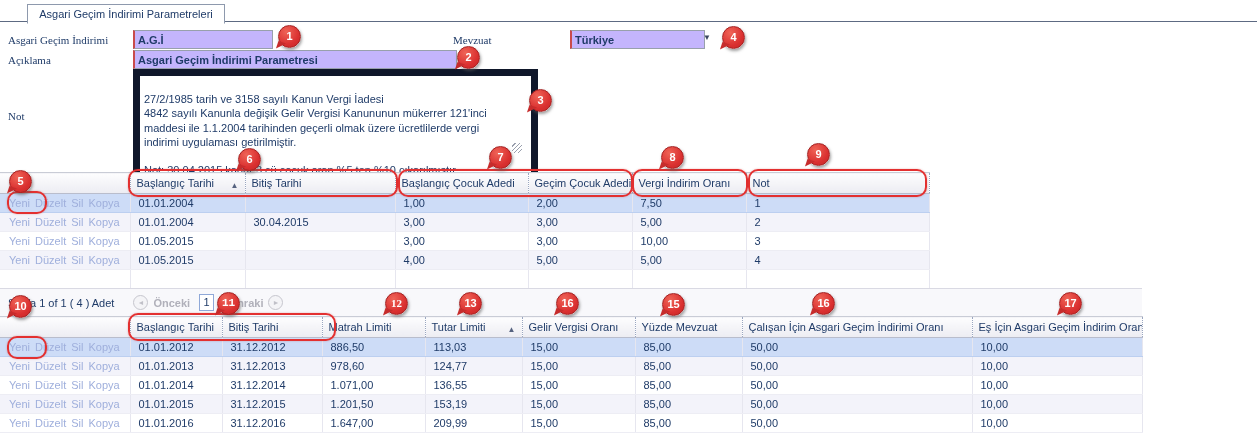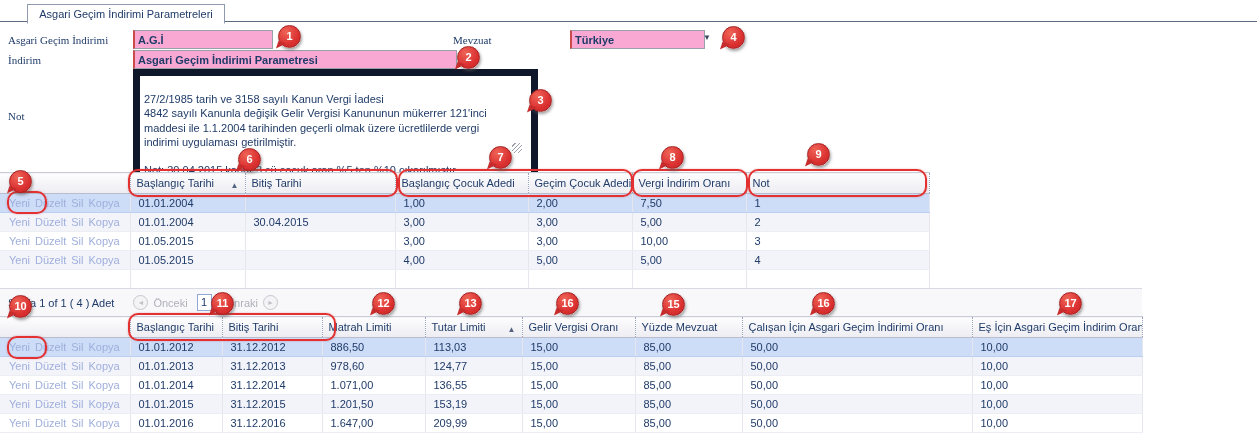--- a/index.html
+++ b/index.html
@@ -12,21 +12,21 @@
   .tab {
     position:absolute; left:27px; top:4px; width:196px; height:18px;
     line-height:18px; text-align:center; background:#fff;
     border:1px solid #8e99ad; border-bottom:1px solid #fff; z-index:3;
   }
   .topline { position:absolute; left:0; top:21px; width:1257px; height:1px; background:#5d6a82; z-index:2; }
 
   
   .lbl { position:absolute; white-space:nowrap;font-family:Liberation Serif, serif; }
   .txt-input {
-    position:absolute; height:13px; padding:2px 3px; background:#f9a8d4;
+    position:absolute; height:13px; padding:2px 3px; background:#c4b5fd;
     border:1px solid #98a0ac; border-left:2px solid #c94b4b;
     font:bold 11px "Liberation Sans",sans-serif; color:#1f3b68;
   }
   .combo-arrow { position:absolute; left:703px; top:33px; font-size:8px; color:#3a4660; }
   .not-area {
     position:absolute; left:133px; top:69px; width:383px; height:81px;
     padding:16px 4px; border:7px solid #0f172a; background:#fff; resize:none; overflow:hidden;
     font:11px/14.3px "Liberation Sans",sans-serif; color:#1f3b68;
   }
   .grip {
@@ -58,21 +58,21 @@
   .pager {
     position:absolute; left:0; top:288px; width:1142px; height:28px; box-sizing:border-box;
     background:#f8f8fb; border-top:1px solid #d9d9e3;
     display:flex; align-items:center; padding-left:8px;
   }
   .pager .info { margin-right:14px; }
   .pg-btn {
     width:13px; height:13px; border-radius:50%; border:1px solid #c6c6ce; background:#f4f4f7;
     color:#c0c0c8; font-size:7px; line-height:13px; text-align:center; margin:0 5px; cursor:pointer;
   }
-  .pg-txt { color:#b0b0ba; }
+  .pg-txt { color:#b0b0ba;font-weight:bold; }
   .pg-num {
     width:13px; height:15px; line-height:15px; text-align:center; background:#fff;
     border:1px solid #8fa8d8; margin:0 9px; color:#1f3b68; cursor:pointer;
   }
 
   
   .hl {
     position:absolute; border:2px solid #e33030; border-radius:10px; z-index:5;
     pointer-events:none; box-shadow:0 0 2px rgba(190,30,30,.35);
   }
@@ -94,21 +94,21 @@
 <div class="tab">Asgari Geçim İndirimi Parametreleri</div>
 <div class="topline"></div>
 
 <div class="lbl" style="left:8px; top:34px;">Asgari Geçim İndirimi</div>
 <input class="txt-input" style="left: 133px; top: 30px; width: 131px;" value="A.G.İ">
 
 <div class="lbl" style="left:453px; top:34px;">Mevzuat</div>
 <input class="txt-input" style="left: 570px; top: 30px; width: 126px;" value="Türkiye">
 <span class="combo-arrow">▼</span>
 
-<div class="lbl" style="left:8px; top:54px;">İndirim</div>
+<div class="lbl" style="left:8px; top:54px;">Açıklama</div>
 <input class="txt-input" style="left: 133px; top: 50px; width: 315px;" value="Asgari Geçim İndirimi Parametresi">
 
 <div class="lbl" style="left:8px; top:110px;">Not</div>
 <textarea class="not-area" style="">27/2/1985 tarih ve 3158 sayılı Kanun Vergi İadesi
 4842 sayılı Kanunla değişik Gelir Vergisi Kanununun mükerrer 121'inci
 maddesi ile 1.1.2004 tarihinden geçerli olmak üzere ücretlilerde vergi
 indirimi uygulaması getirilmiştir.
 
 Not: 30.04.2015 kadar 3.cü çocuk oran %5 ten %10 çıkarılmıştır.</textarea>
 <div class="grip"></div>
@@ -283,19 +283,19 @@
 <div class="badge" style="left:278px;  top:25px;">1</div>
 <div class="badge" style="left:457px;  top:46px;">2</div>
 <div class="badge" style="left:529px;  top:89px;">3</div>
 <div class="badge" style="left:722px;  top:26px;">4</div>
 <div class="badge" style="left:9px;    top:170px;">5</div>
 <div class="badge" style="left:238px;  top:148px;">6</div>
 <div class="badge" style="left:489px;  top:146px;">7</div>
 <div class="badge" style="left:661px;  top:146px;">8</div>
 <div class="badge" style="left:807px;  top:143px;">9</div>
 <div class="badge" style="left:9px;    top:295px;">10</div>
-<div class="badge" style="left:211px;  top:292px;">11</div>
-<div class="badge" style="left:372px;  top:292px;">12</div>
+<div class="badge" style="left:217px;  top:292px;font-family:Liberation Mono, monospace;">11</div>
+<div class="badge" style="left:385px;  top:292px;font-family:Liberation Serif, serif;">12</div>
 <div class="badge" style="left:459px;  top:292px;">13</div>
 <div class="badge" style="left:556px;  top:292px;">16</div>
 <div class="badge" style="left:662px;  top:293px;">15</div>
 <div class="badge" style="left:812px;  top:292px;">16</div>
 <div class="badge" style="left:1059px; top:292px;">17</div>
 
 </body></html>

